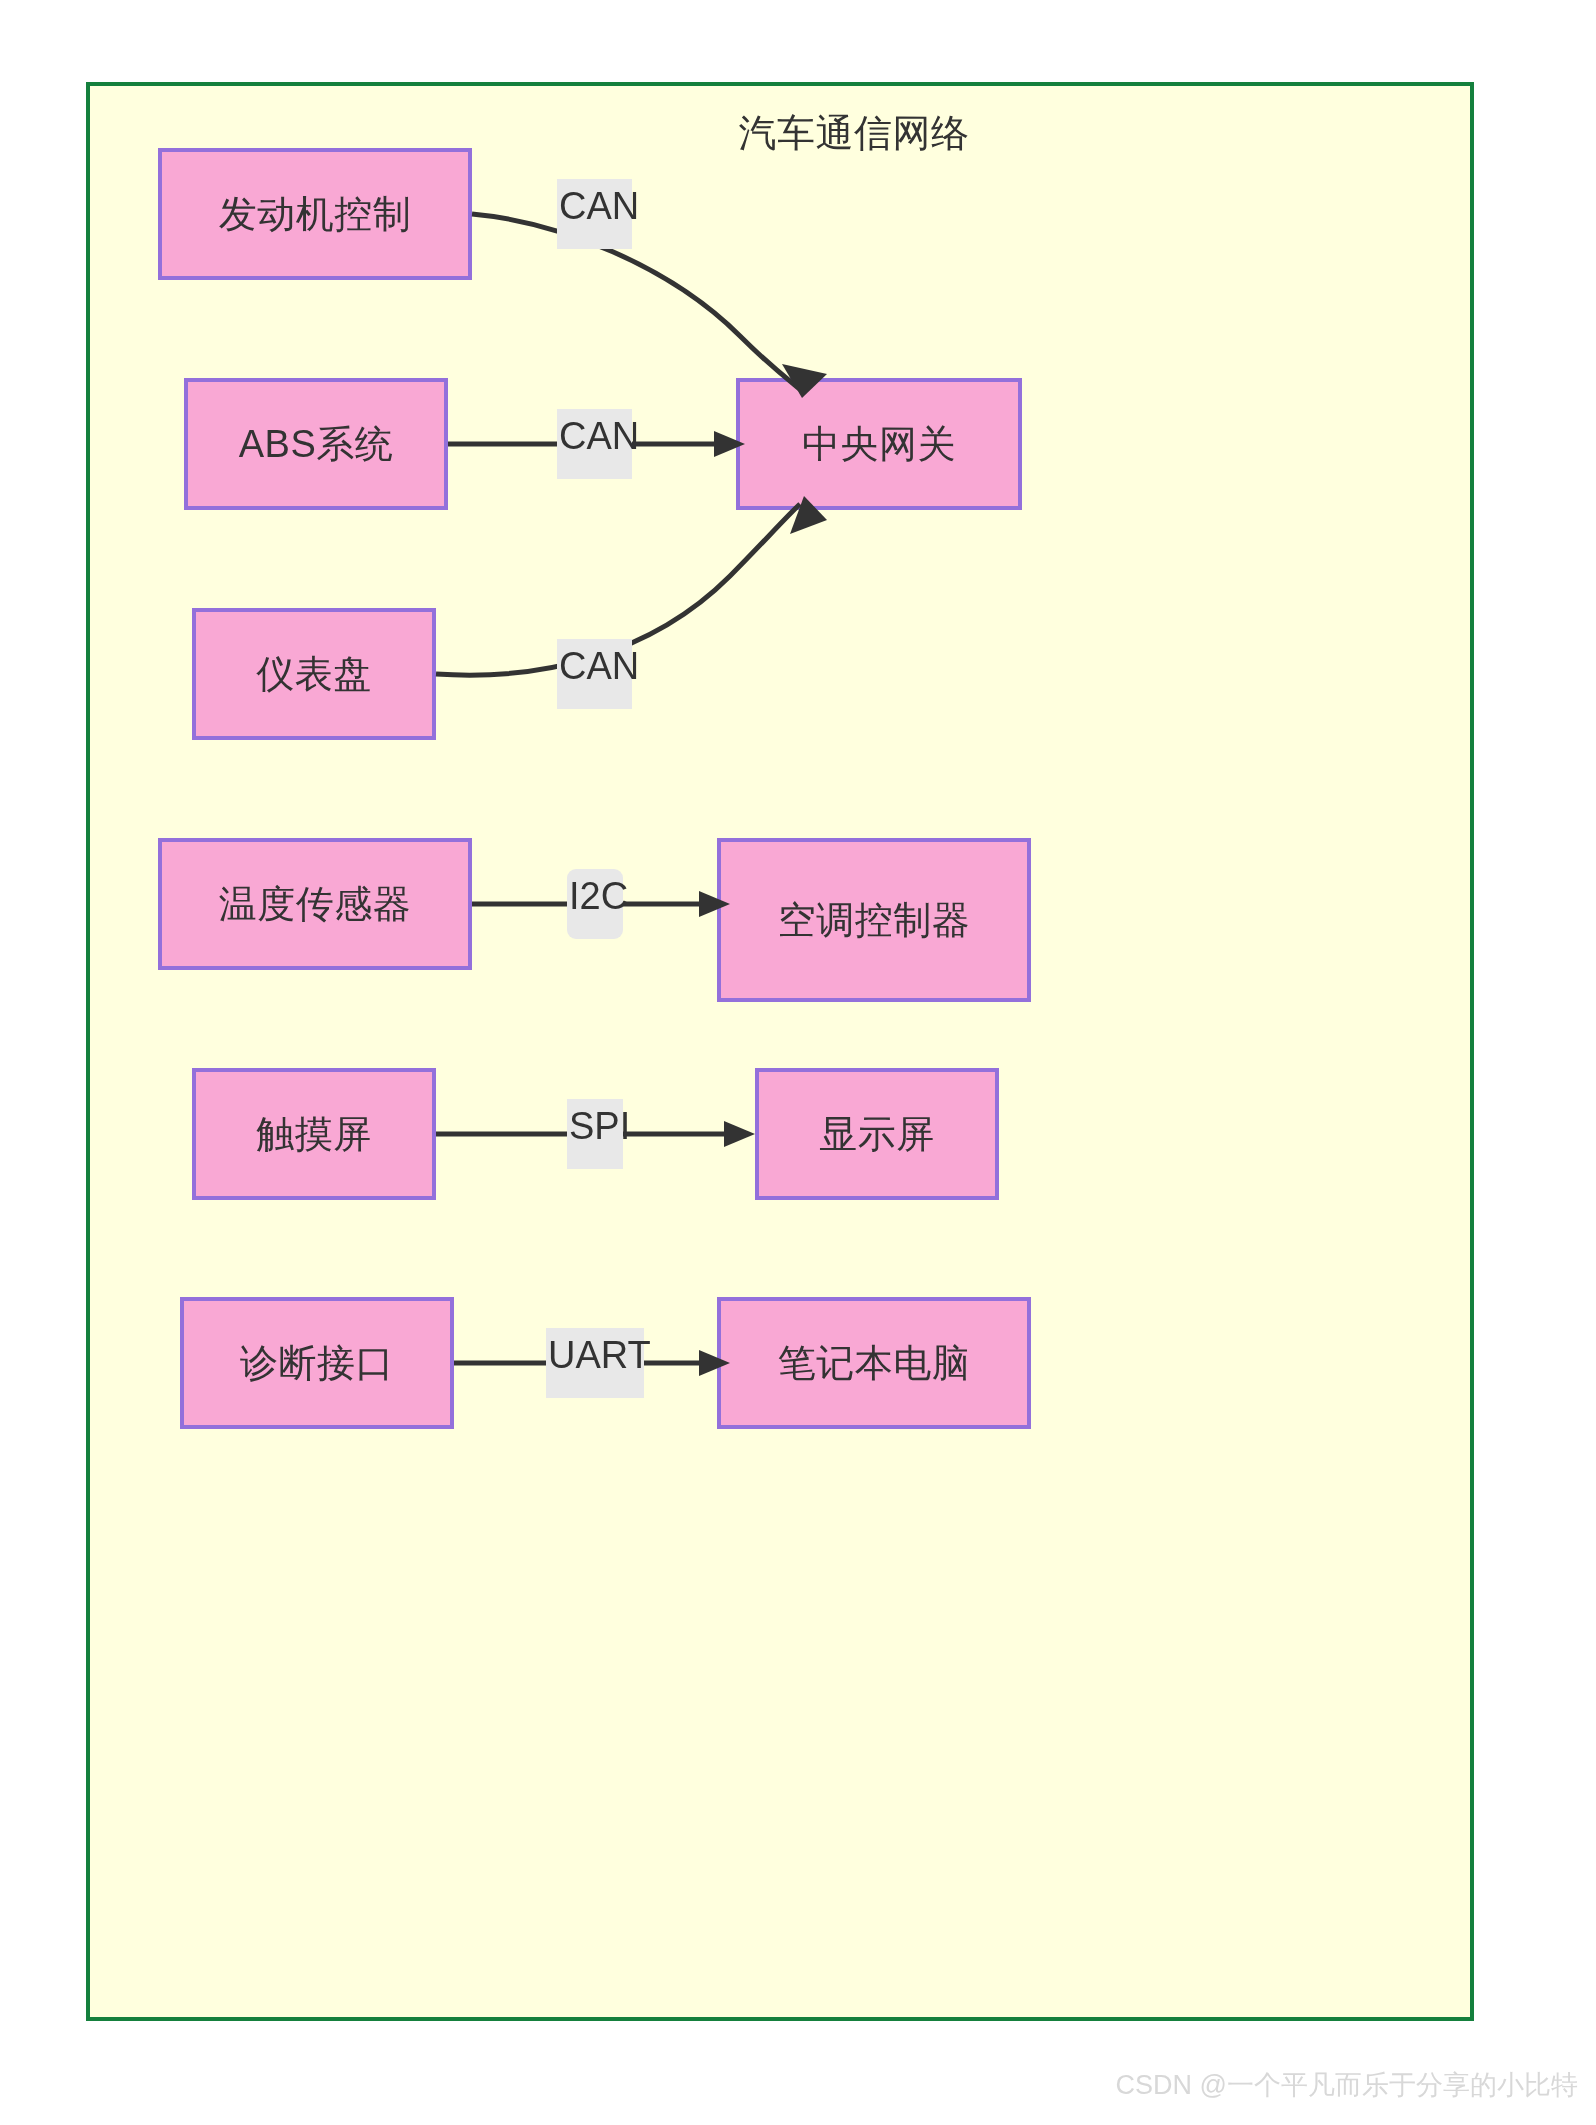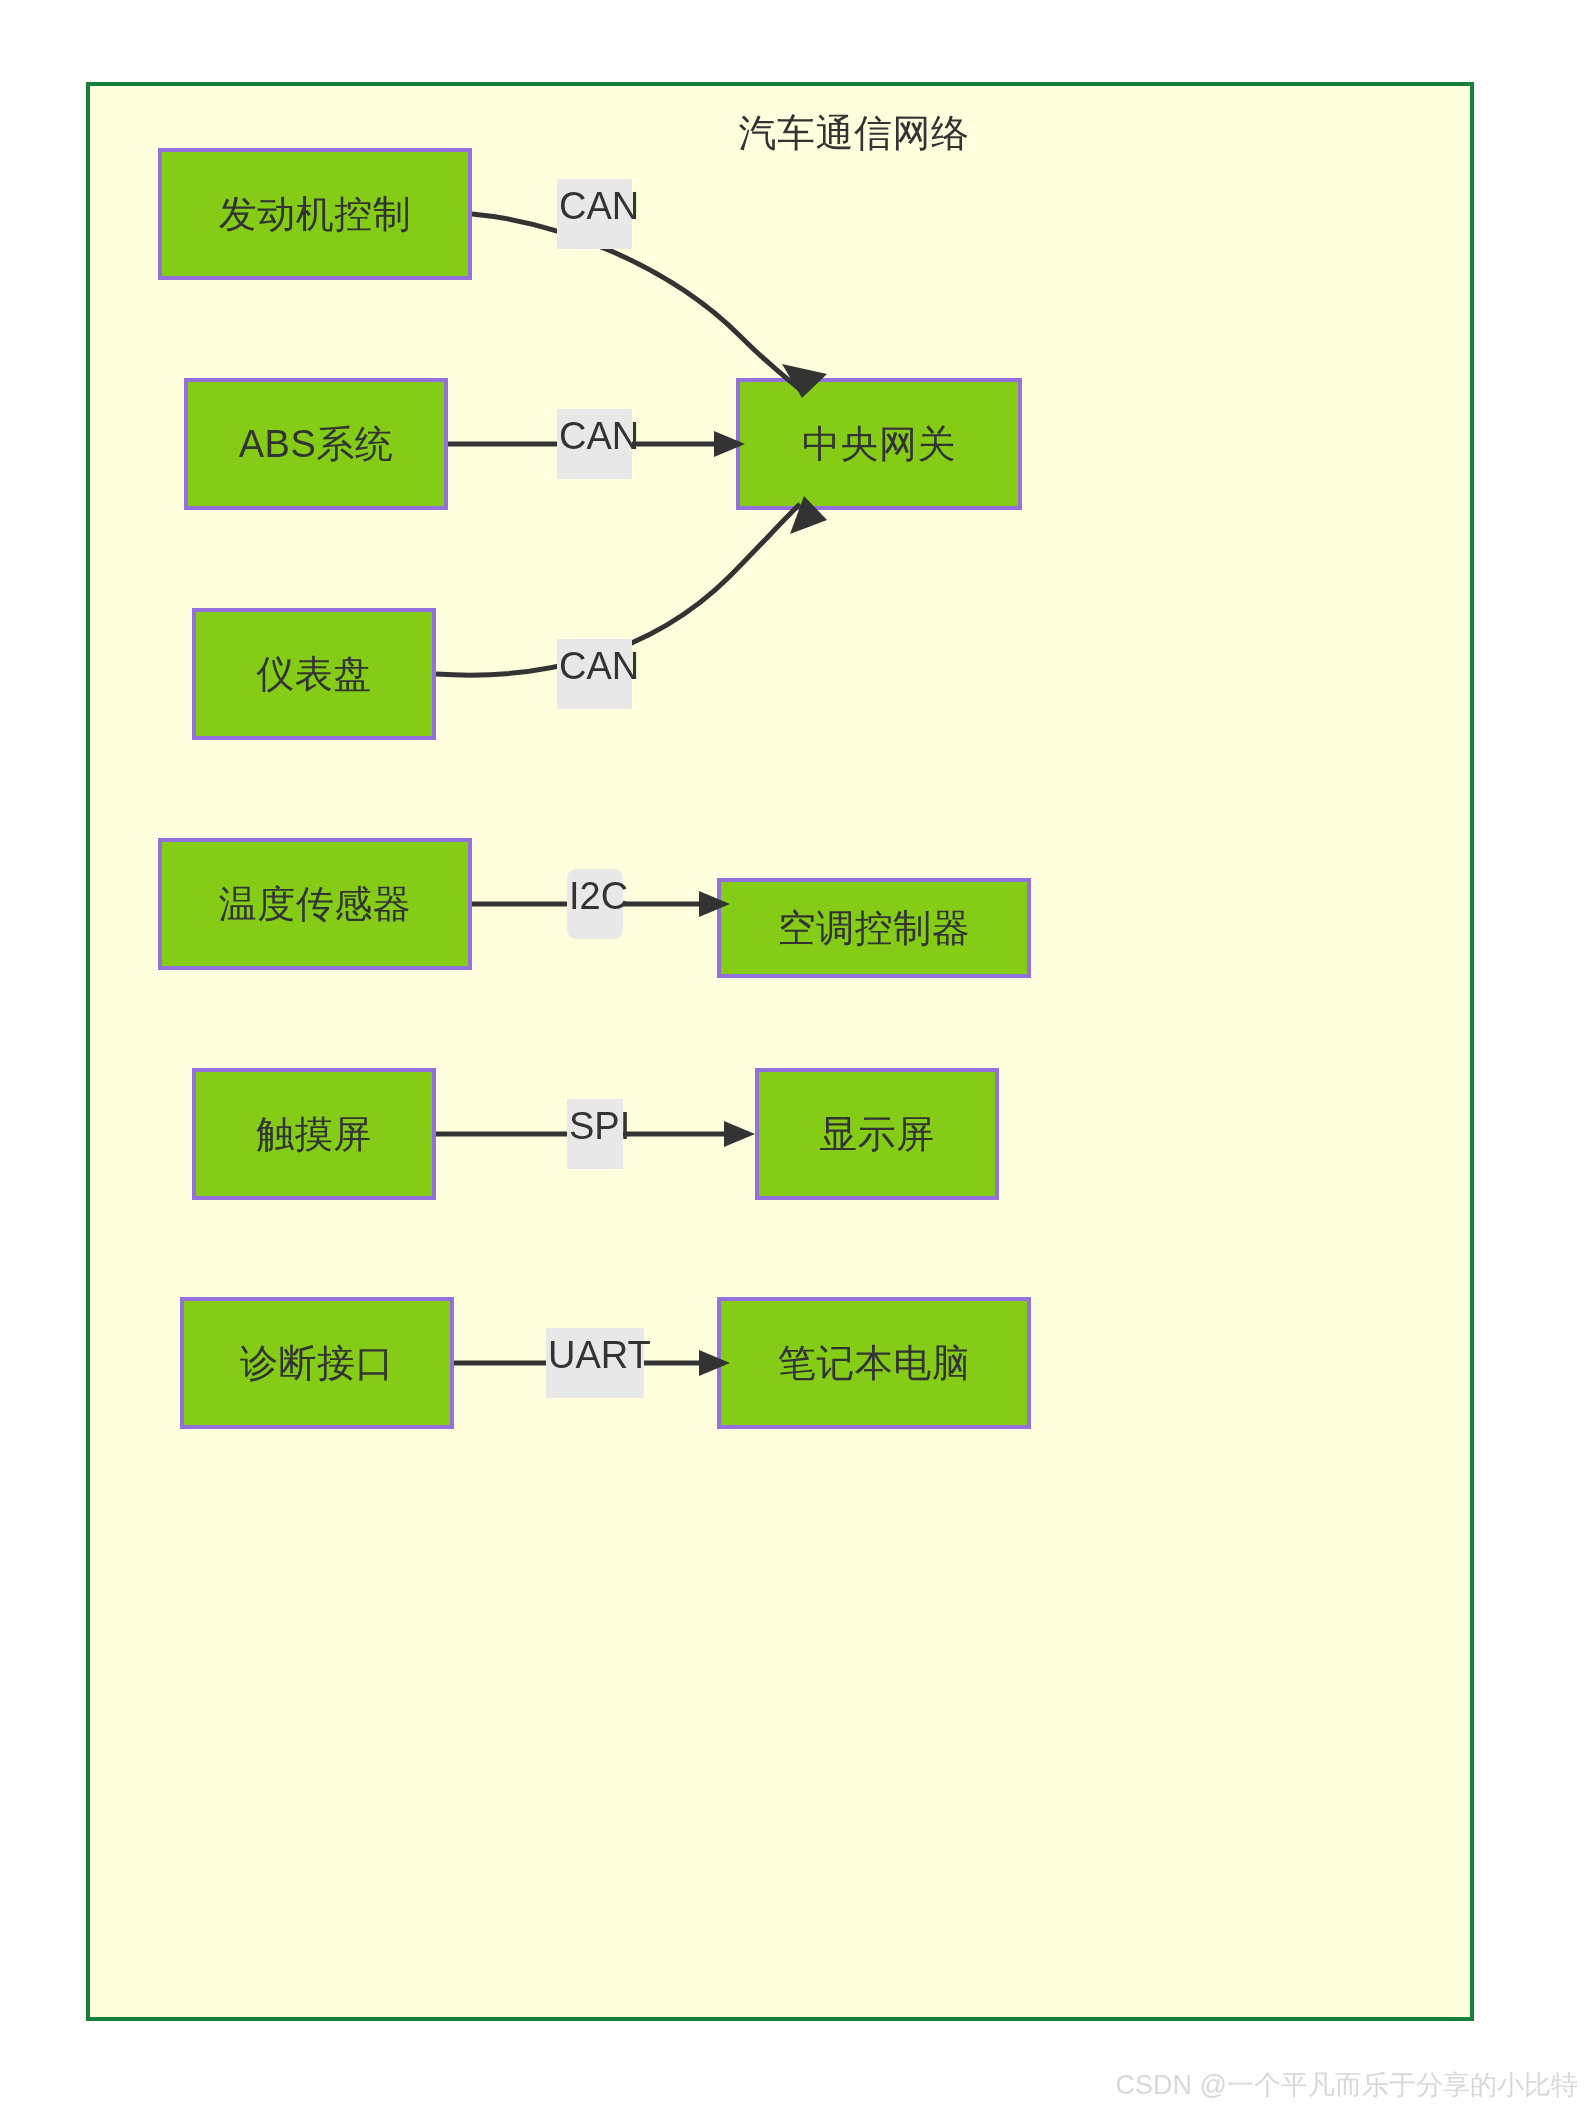--- a/index.html
+++ b/index.html
@@ -33,21 +33,21 @@
     width: 100%;
     text-align: center;
     font-size: 38px;
     color: #333333;
     letter-spacing: 0.5px;
     transform: translateX(74px);
   }
   
   .node {
     position: absolute;
-    background: #84cc16;
+    background: #f9a8d4;
     border: 4px solid #9370db;
     display: flex;
     align-items: center;
     justify-content: center;
   }
   .node-label {
     font-size: 38px;
     color: #333333;
     white-space: nowrap;
     letter-spacing: 0.5px;
@@ -141,21 +141,21 @@
     </div>
 
     <div class="node" style="left:68px; top:752px; width:314px; height:132px;">
       <span class="node-label">温度传感器</span>
     </div>
 
     <div class="node" style="left:646px; top:292px; width:286px; height:132px;">
       <span class="node-label">中央网关</span>
     </div>
 
-    <div class="node" style="left:627px; top:752px; width:314px; height:100px;margin-top:40px;">
+    <div class="node" style="left:627px; top:752px; width:314px; height:164px;">
       <span class="node-label">空调控制器</span>
     </div>
 
     <div class="node" style="left:102px; top:982px; width:244px; height:132px;">
       <span class="node-label">触摸屏</span>
     </div>
 
     <div class="node" style="left:665px; top:982px; width:244px; height:132px;">
       <span class="node-label">显示屏</span>
     </div>

